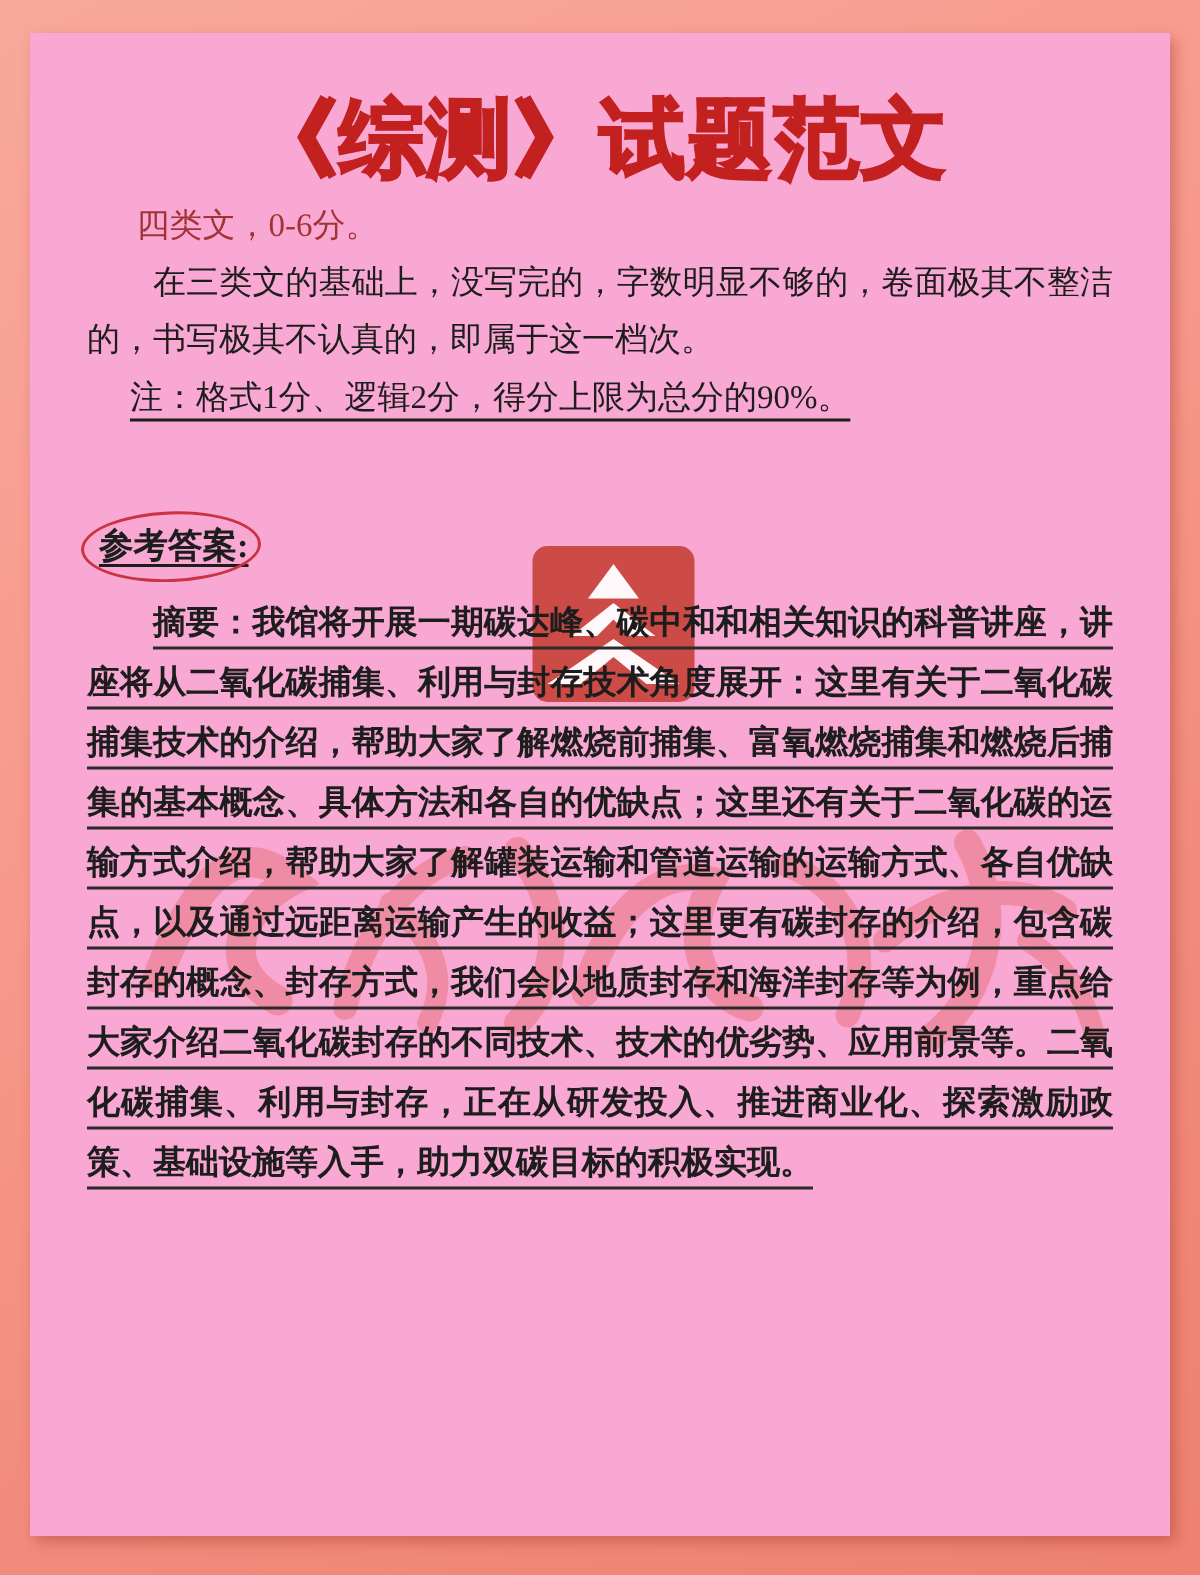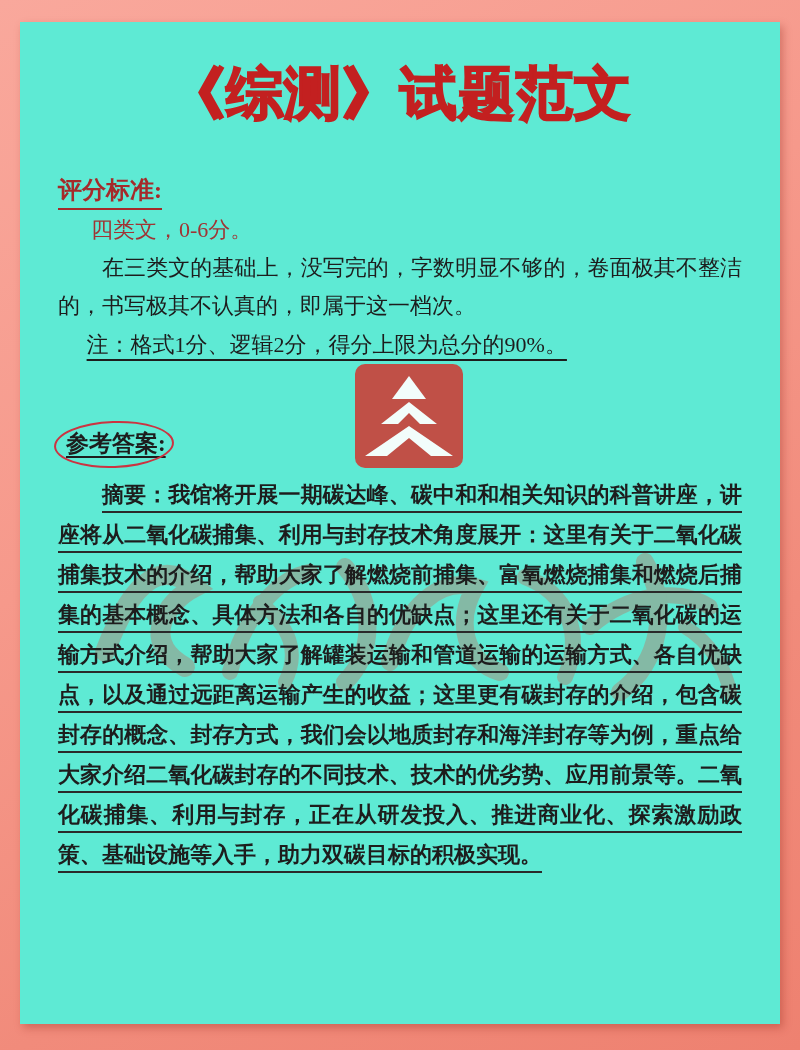--- a/index.html
+++ b/index.html
@@ -6,21 +6,21 @@
   html, body { width: 800px; height: 1050px; }
   body {
     position: relative;
     font-family: "Liberation Serif", "DejaVu Serif", serif;
     background: linear-gradient(150deg, #f9a89c 0%, #f6998b 40%, #f18b7b 70%, #ee8170 100%);
     overflow: hidden;
   }
   .card {
     position: absolute;
     left: 20px; top: 22px; right: 20px; bottom: 26px;
-    background: #5eead4;
+    background: #f9a8d4;
     box-shadow: 3px 4px 8px rgba(150, 40, 30, 0.35);
   }
   .watermark-layer { position: absolute; inset: 0; z-index: 1; pointer-events: none; }
   .logo-mark { position: absolute; left: 333px; top: 340px; opacity: 0.92; }
   .calligraphy { position: absolute; left: 25px; top: 510px; opacity: 0.30; }
   .content {
     position: relative; z-index: 2;
     padding: 34px 38px 0 38px;
     color: #1d1d1d;
   }
@@ -133,23 +133,20 @@
         <path d="M600,30 C625,75 615,130 575,160" stroke-width="18"></path>
         <path d="M640,95 C665,110 680,135 685,160" stroke-width="14"></path>
       </g>
     </svg>
   </div>
 
   <div class="content">
 
     <div class="main-title">《综测》试题范文</div>
 
-    <div>
-      <span class="section-heading">评分标准:</span>
-    </div>
 
 
 
     <div class="tier-label">四类文，0-6分。</div>
     <div class="tier-desc">在三类文的基础上，没写完的，字数明显不够的，卷面极其不整洁的，书写极其不认真的，即属于这一档次。</div>
 
     <div class="note-line">注：格式1分、逻辑2分，得分上限为总分的90%。</div>
 
     <div class="answer-heading-wrap">
       <div class="answer-oval"></div>

